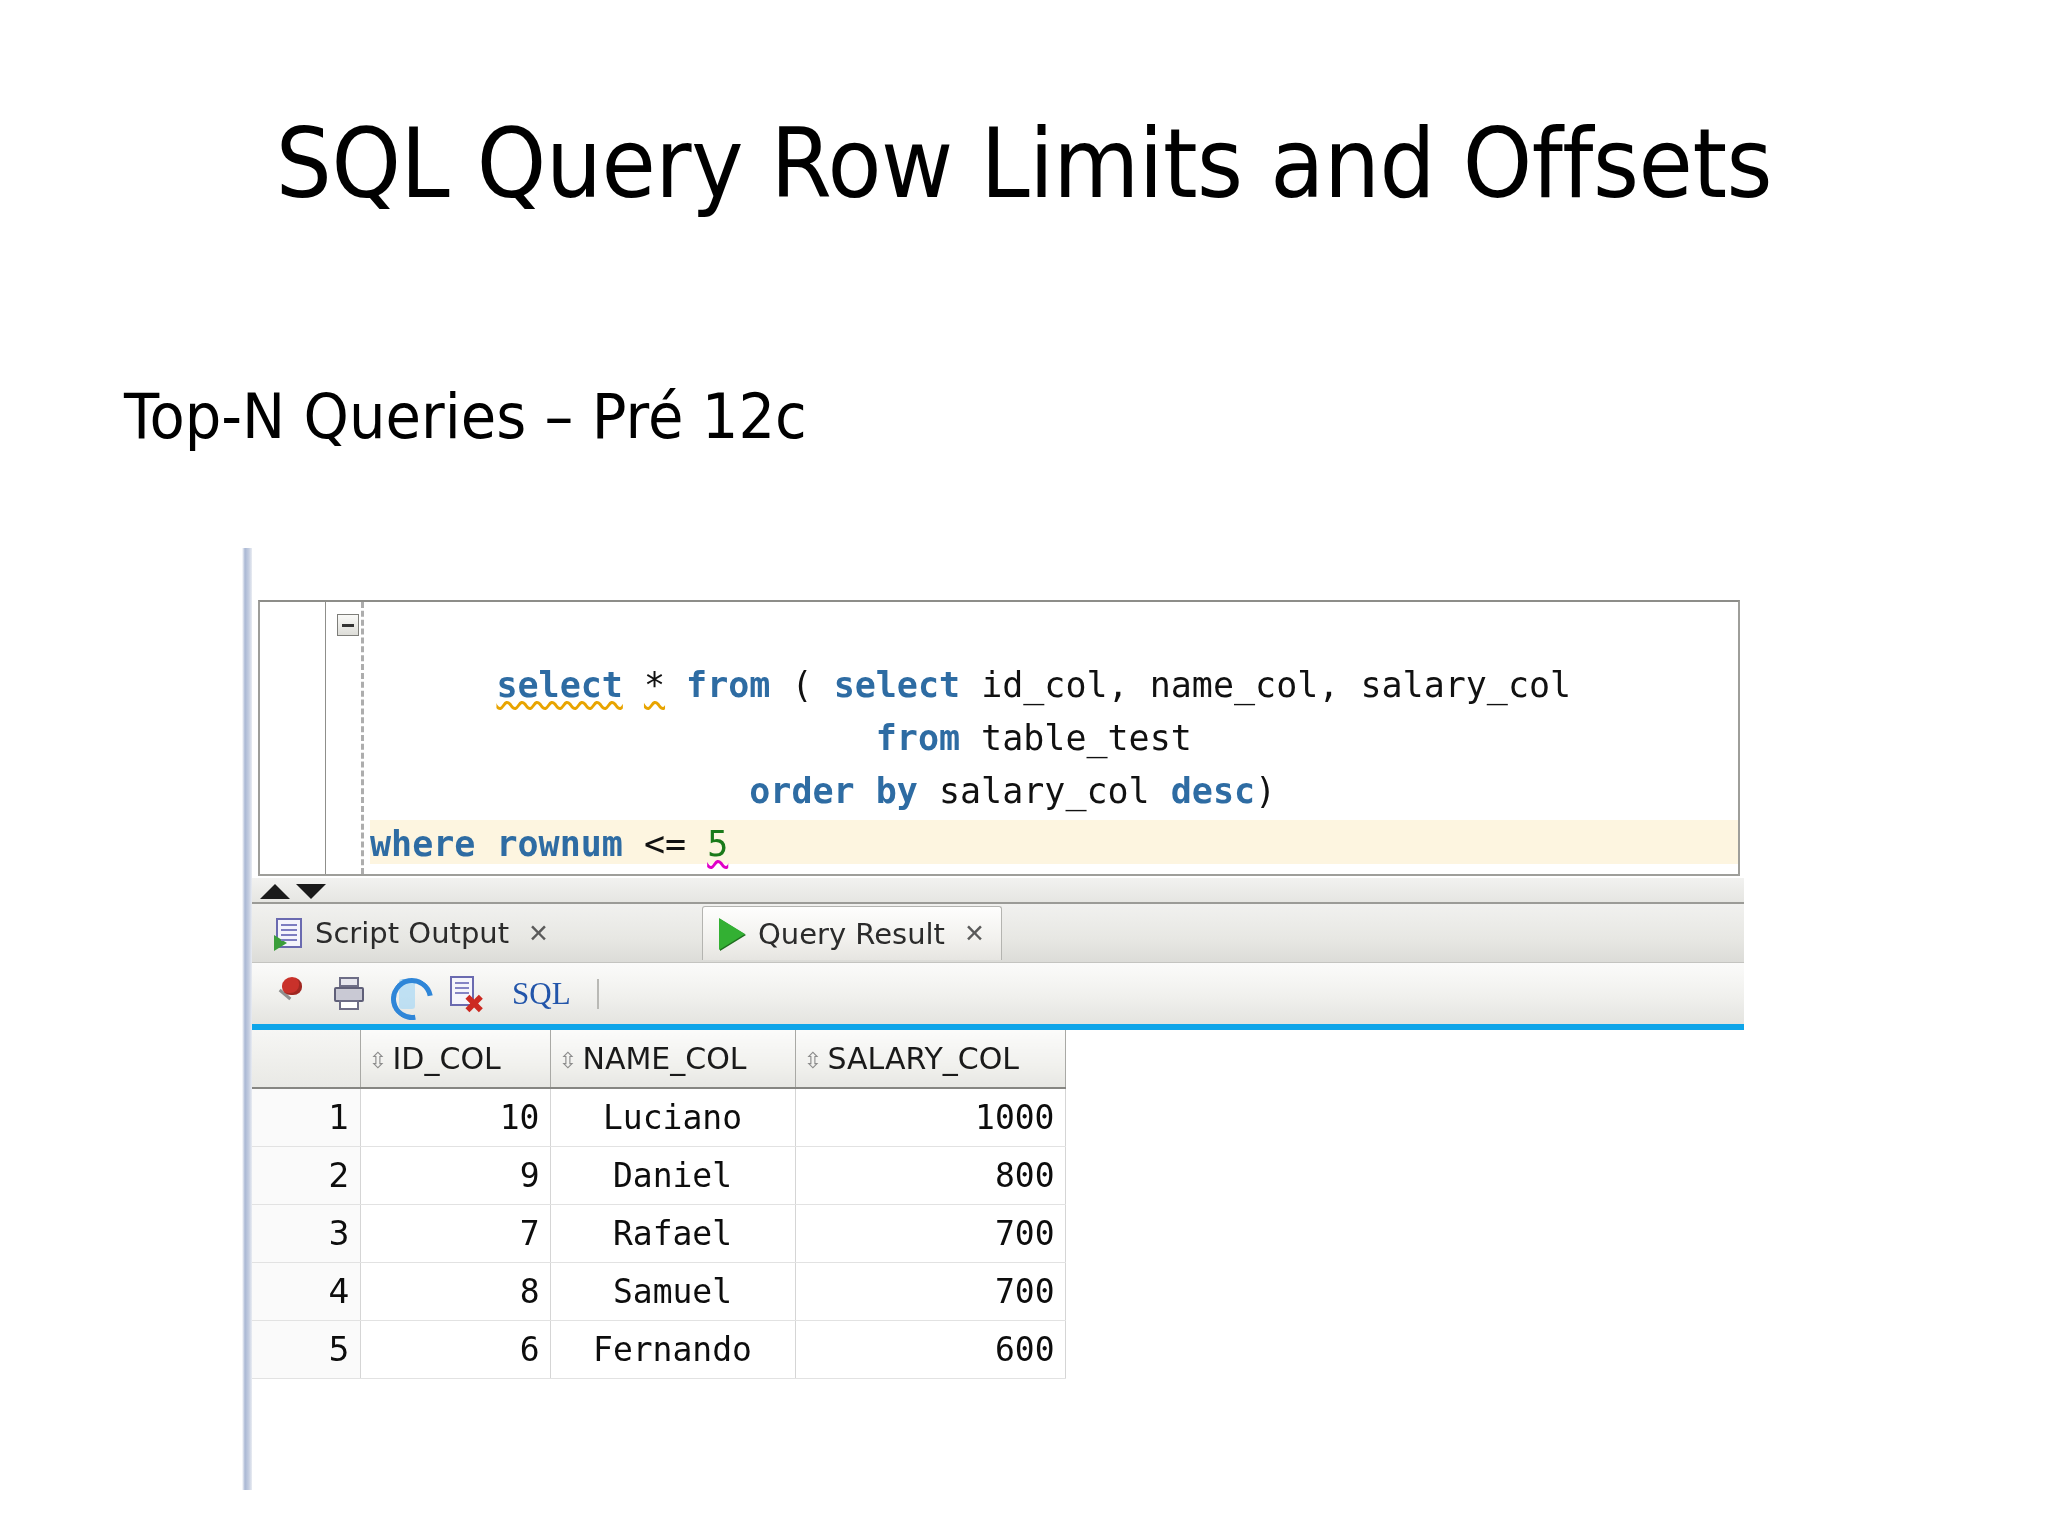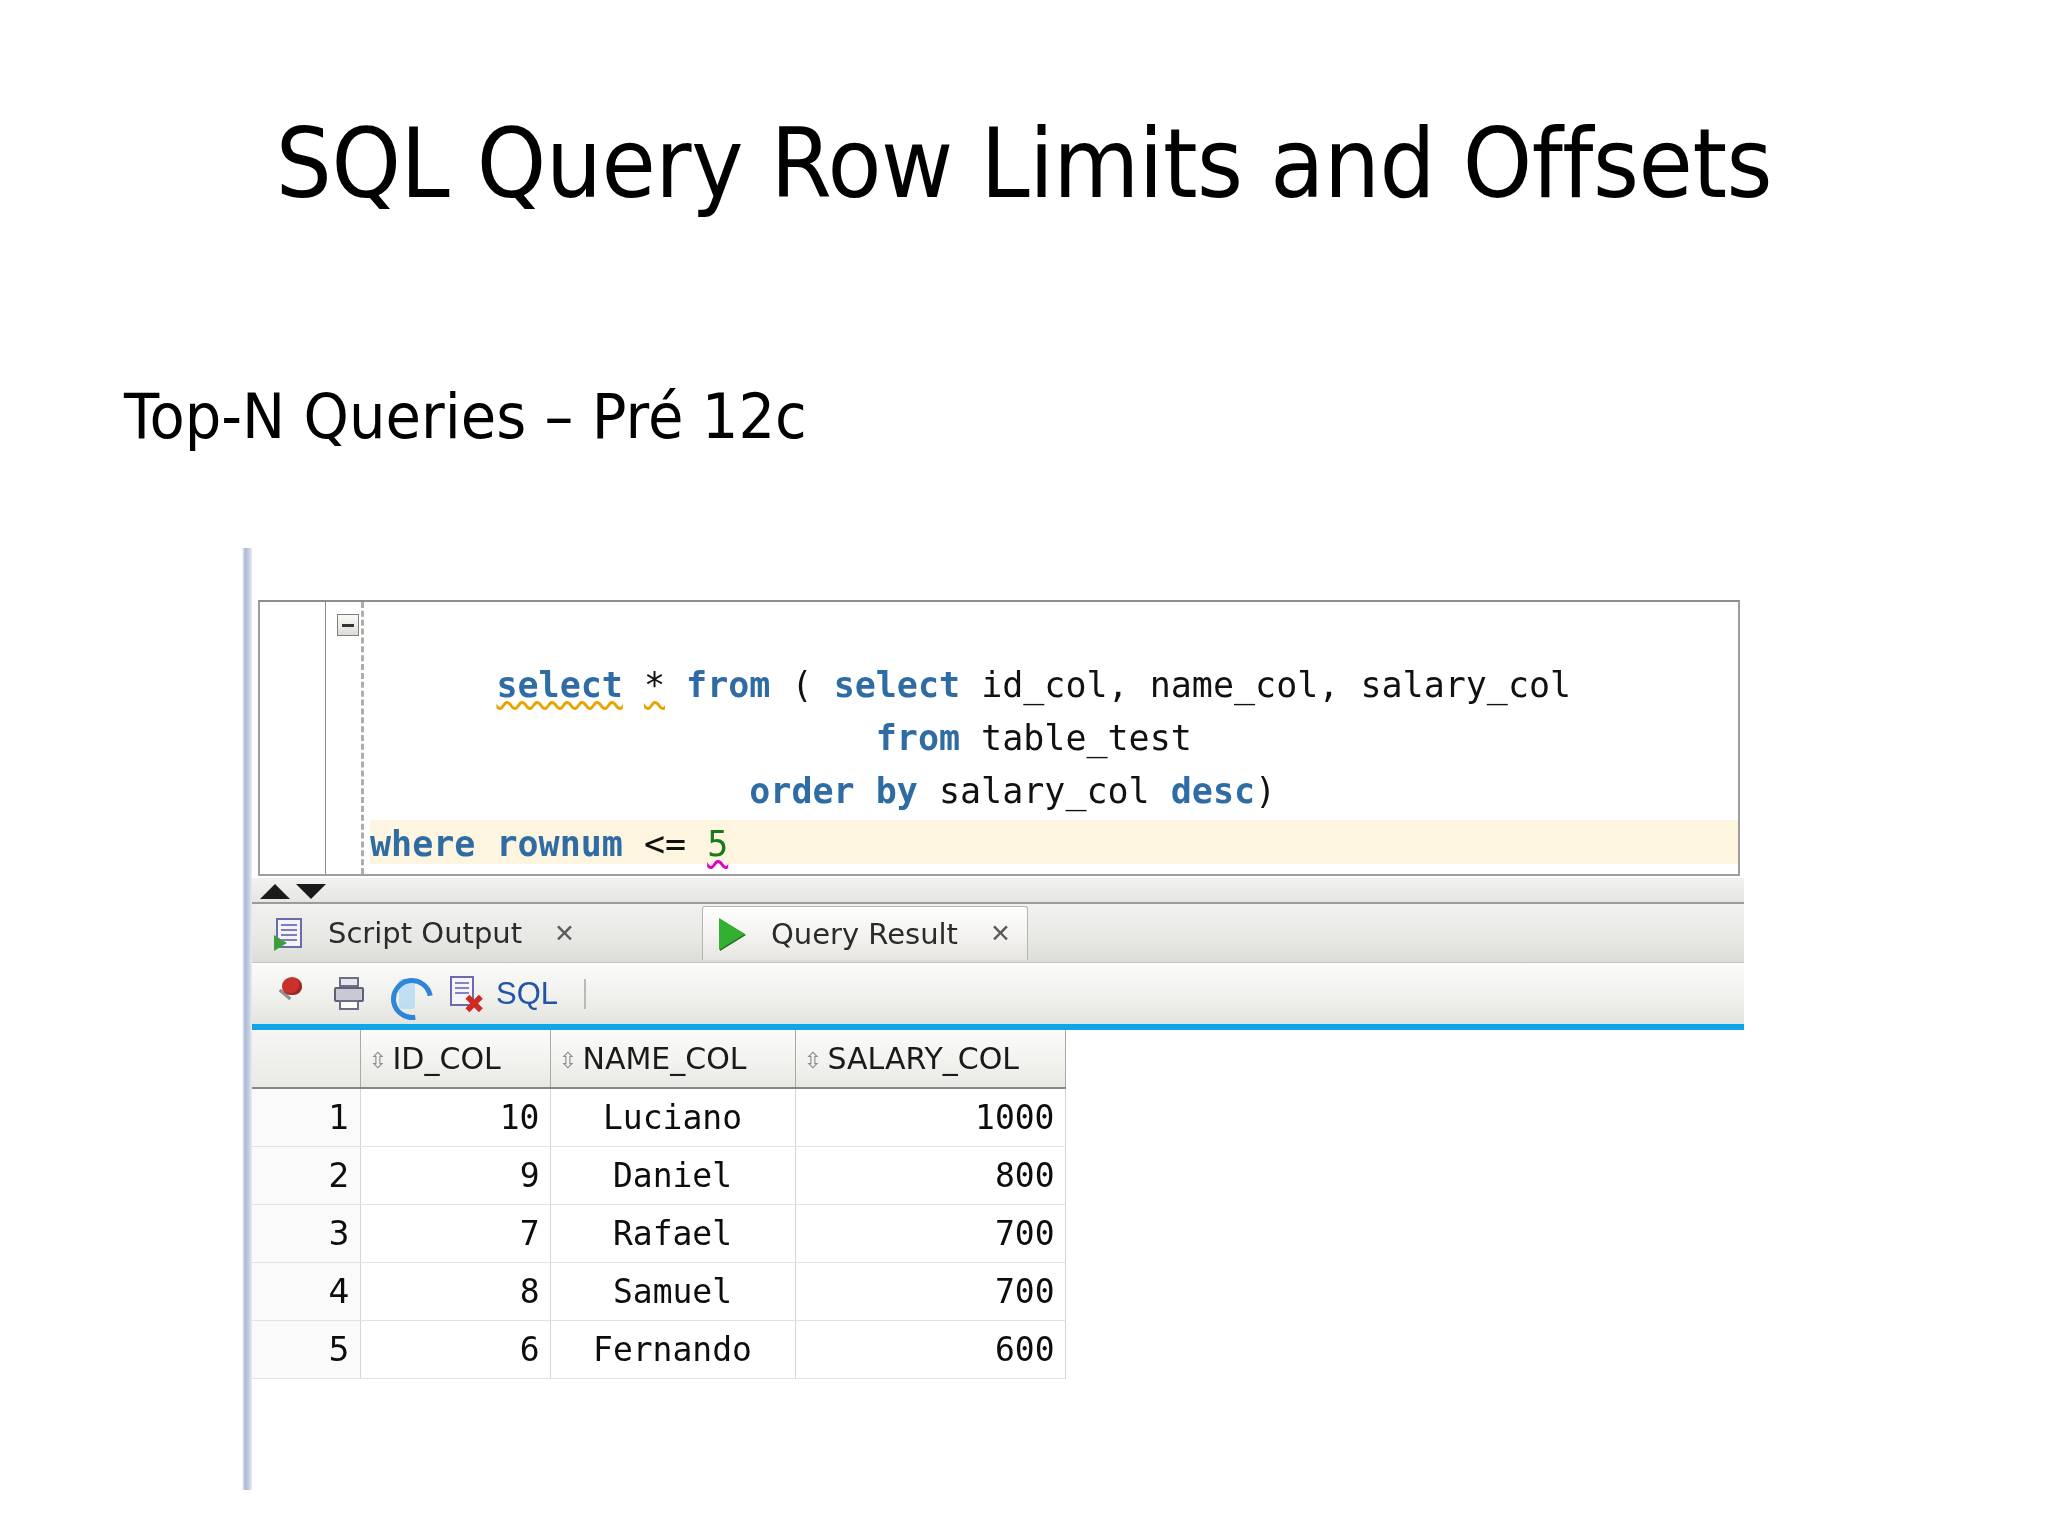--- a/index.html
+++ b/index.html
@@ -196,21 +196,21 @@
     left: 0; top: 356px;
     width: 1492px; height: 58px;
     background: linear-gradient(to bottom, #f1f1ef 0%, #e7e7e3 60%, #dcdcd8 100%);
   }
   .rtab {
     position: absolute;
     top: 2px;
     height: 54px;
     display: flex;
     align-items: center;
-    gap: 26px;
+    gap: 13px;
     padding: 0 16px;
     font-size: 29px;
     color: #2b2b2b;
     box-sizing: border-box;
     font-family: "DejaVu Sans", sans-serif;
   }
   .rtab.active {
     background: linear-gradient(to bottom, #fefefd 0%, #f2f1ee 60%, #e6e5e1 100%);
     border: 1px solid #b4b4b0;
     border-bottom: none;
@@ -325,24 +325,24 @@
     width: 14px; height: 2px; background: #8484c4;
     box-shadow: 0 5px 0 #8484c4, 0 10px 0 #8484c4;
   }
   .cancel-x {
     position: absolute; right: -1px; bottom: -1px;
     font-size: 26px; color: #cc2a22; font-weight: bold; line-height: 20px;
     font-family: "DejaVu Sans", sans-serif;
   }
 
   .sql-label {
-    margin-left: 12px;
+    margin-left: 28px;
     font-size: 31px;
     color: #2255aa;
-    font-family: Liberation Sans, sans-serif;
+    font-family: Liberation Serif, serif;
   }
   .tb-sep {
     margin-left: 26px;
     width: 2px; height: 30px;
     background: #b9b9b5;
   }
   .status-text {
     margin-left: 26px;
     font-size: 30px;
     color: #1b1b1b;

